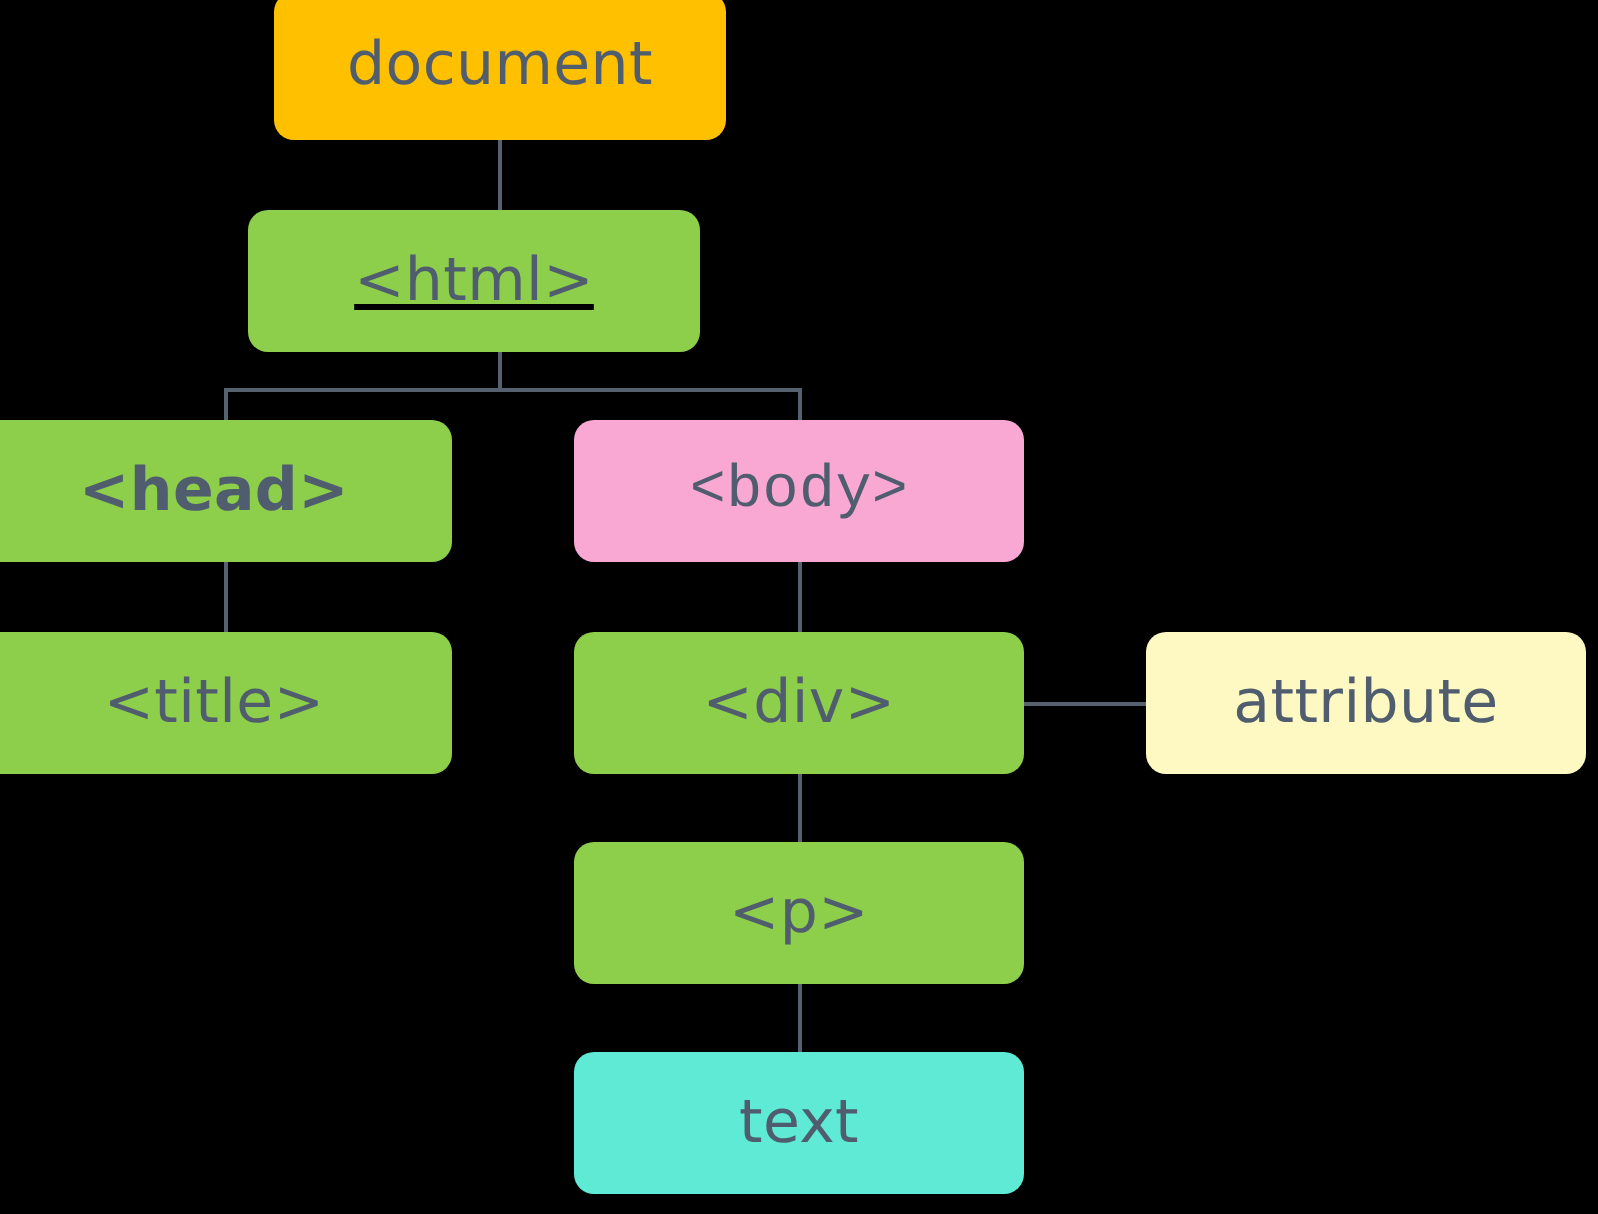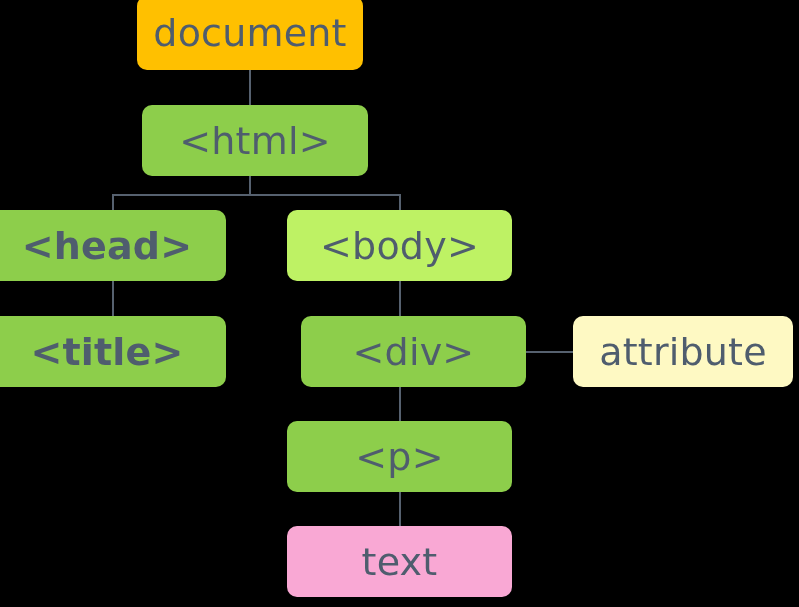--- a/index.html
+++ b/index.html
@@ -18,21 +18,21 @@
   .node {
     position: absolute;
     border-radius: 10px;
     display: flex;
     align-items: center;
     justify-content: center;
     box-sizing: border-box;
     z-index: 2;
   }
   .node-label {
-    font-size: 38px;
+    font-size: 30px;
     font-weight: 400;
     color: #4f5d6e;
     letter-spacing: 0.2px;
     line-height: 1;
     white-space: nowrap;
   }
   .edge {
     position: absolute;
     background: #56616f;
     z-index: 1;
@@ -53,38 +53,38 @@
       <div class="edge edge-v" style="left: 112px; top: 281px; height: 36px; background: rgb(86, 97, 111);"></div>
       <div class="edge edge-v" style="left: 399px; top: 281px; height: 36px; background: rgb(86, 97, 111);"></div>
       <div class="edge edge-h" style="left: 512px; top: 351px; width: 62px; background: rgb(86, 97, 111);"></div>
       <div class="edge edge-v" style="left: 399px; top: 387px; height: 35px; background: rgb(86, 97, 111);"></div>
       <div class="edge edge-v" style="left: 399px; top: 492px; height: 35px; background: rgb(86, 97, 111);"></div>
     </div>
   <div id="nodes-layer">
       <div class="node" style="left: 137px; top: -4px; width: 226px; height: 74px; background: rgb(255, 192, 0);">
         <span class="node-label" style="color: rgb(79, 93, 110);">document</span>
       </div>
-      <div class="node" style="left: 142px; top: 105px; width: 226px; height: 71px; background: rgb(141, 206, 75);">
+      <div class="node" style="left: 124px; top: 105px; width: 226px; height: 71px; background: rgb(141, 206, 75); text-decoration: underline;">
         <span class="node-label" style="color: rgb(79, 93, 110);">&lt;html&gt;</span>
       </div>
       <div class="node" style="left: -12px; top: 210px; width: 238px; height: 71px; background: rgb(141, 206, 75);">
         <span class="node-label" style="color: rgb(79, 93, 110); font-weight: bold;">&lt;head&gt;</span>
       </div>
       <div class="node" style="left: -12px; top: 316px; width: 238px; height: 71px; background: rgb(141, 206, 75);">
-        <span class="node-label" style="color: rgb(79, 93, 110); font-weight: bold;">&lt;title&gt;</span>
+        <span class="node-label" style="color: rgb(79, 93, 110);">&lt;title&gt;</span>
       </div>
-      <div class="node" style="left: 287px; top: 210px; width: 225px; height: 71px; background: #bef264;">
+      <div class="node" style="left: 287px; top: 210px; width: 225px; height: 71px; background: #f9a8d4; font-family: Liberation Mono, monospace;">
         <span class="node-label" style="color: rgb(79, 93, 110);">&lt;body&gt;</span>
       </div>
-      <div class="node" style="left: 301px; top: 316px; width: 225px; height: 71px; background: rgb(141, 206, 75);">
+      <div class="node" style="left: 287px; top: 316px; width: 225px; height: 71px; background: rgb(141, 206, 75);">
         <span class="node-label" style="color: rgb(79, 93, 110);">&lt;div&gt;</span>
       </div>
       <div class="node" style="left: 573px; top: 316px; width: 220px; height: 71px; background: #fef9c3;">
         <span class="node-label" style="color: rgb(79, 93, 110);">attribute</span>
       </div>
       <div class="node" style="left: 287px; top: 421px; width: 225px; height: 71px; background: rgb(141, 206, 75);">
         <span class="node-label" style="color: rgb(79, 93, 110);">&lt;p&gt;</span>
       </div>
-      <div class="node" style="left: 287px; top: 526px; width: 225px; height: 71px; background: #f9a8d4;">
+      <div class="node" style="left: 287px; top: 526px; width: 225px; height: 71px; background: #5eead4;">
         <span class="node-label" style="color: rgb(79, 93, 110);">text</span>
       </div>
     </div>
 </div>
 
 </body></html>

